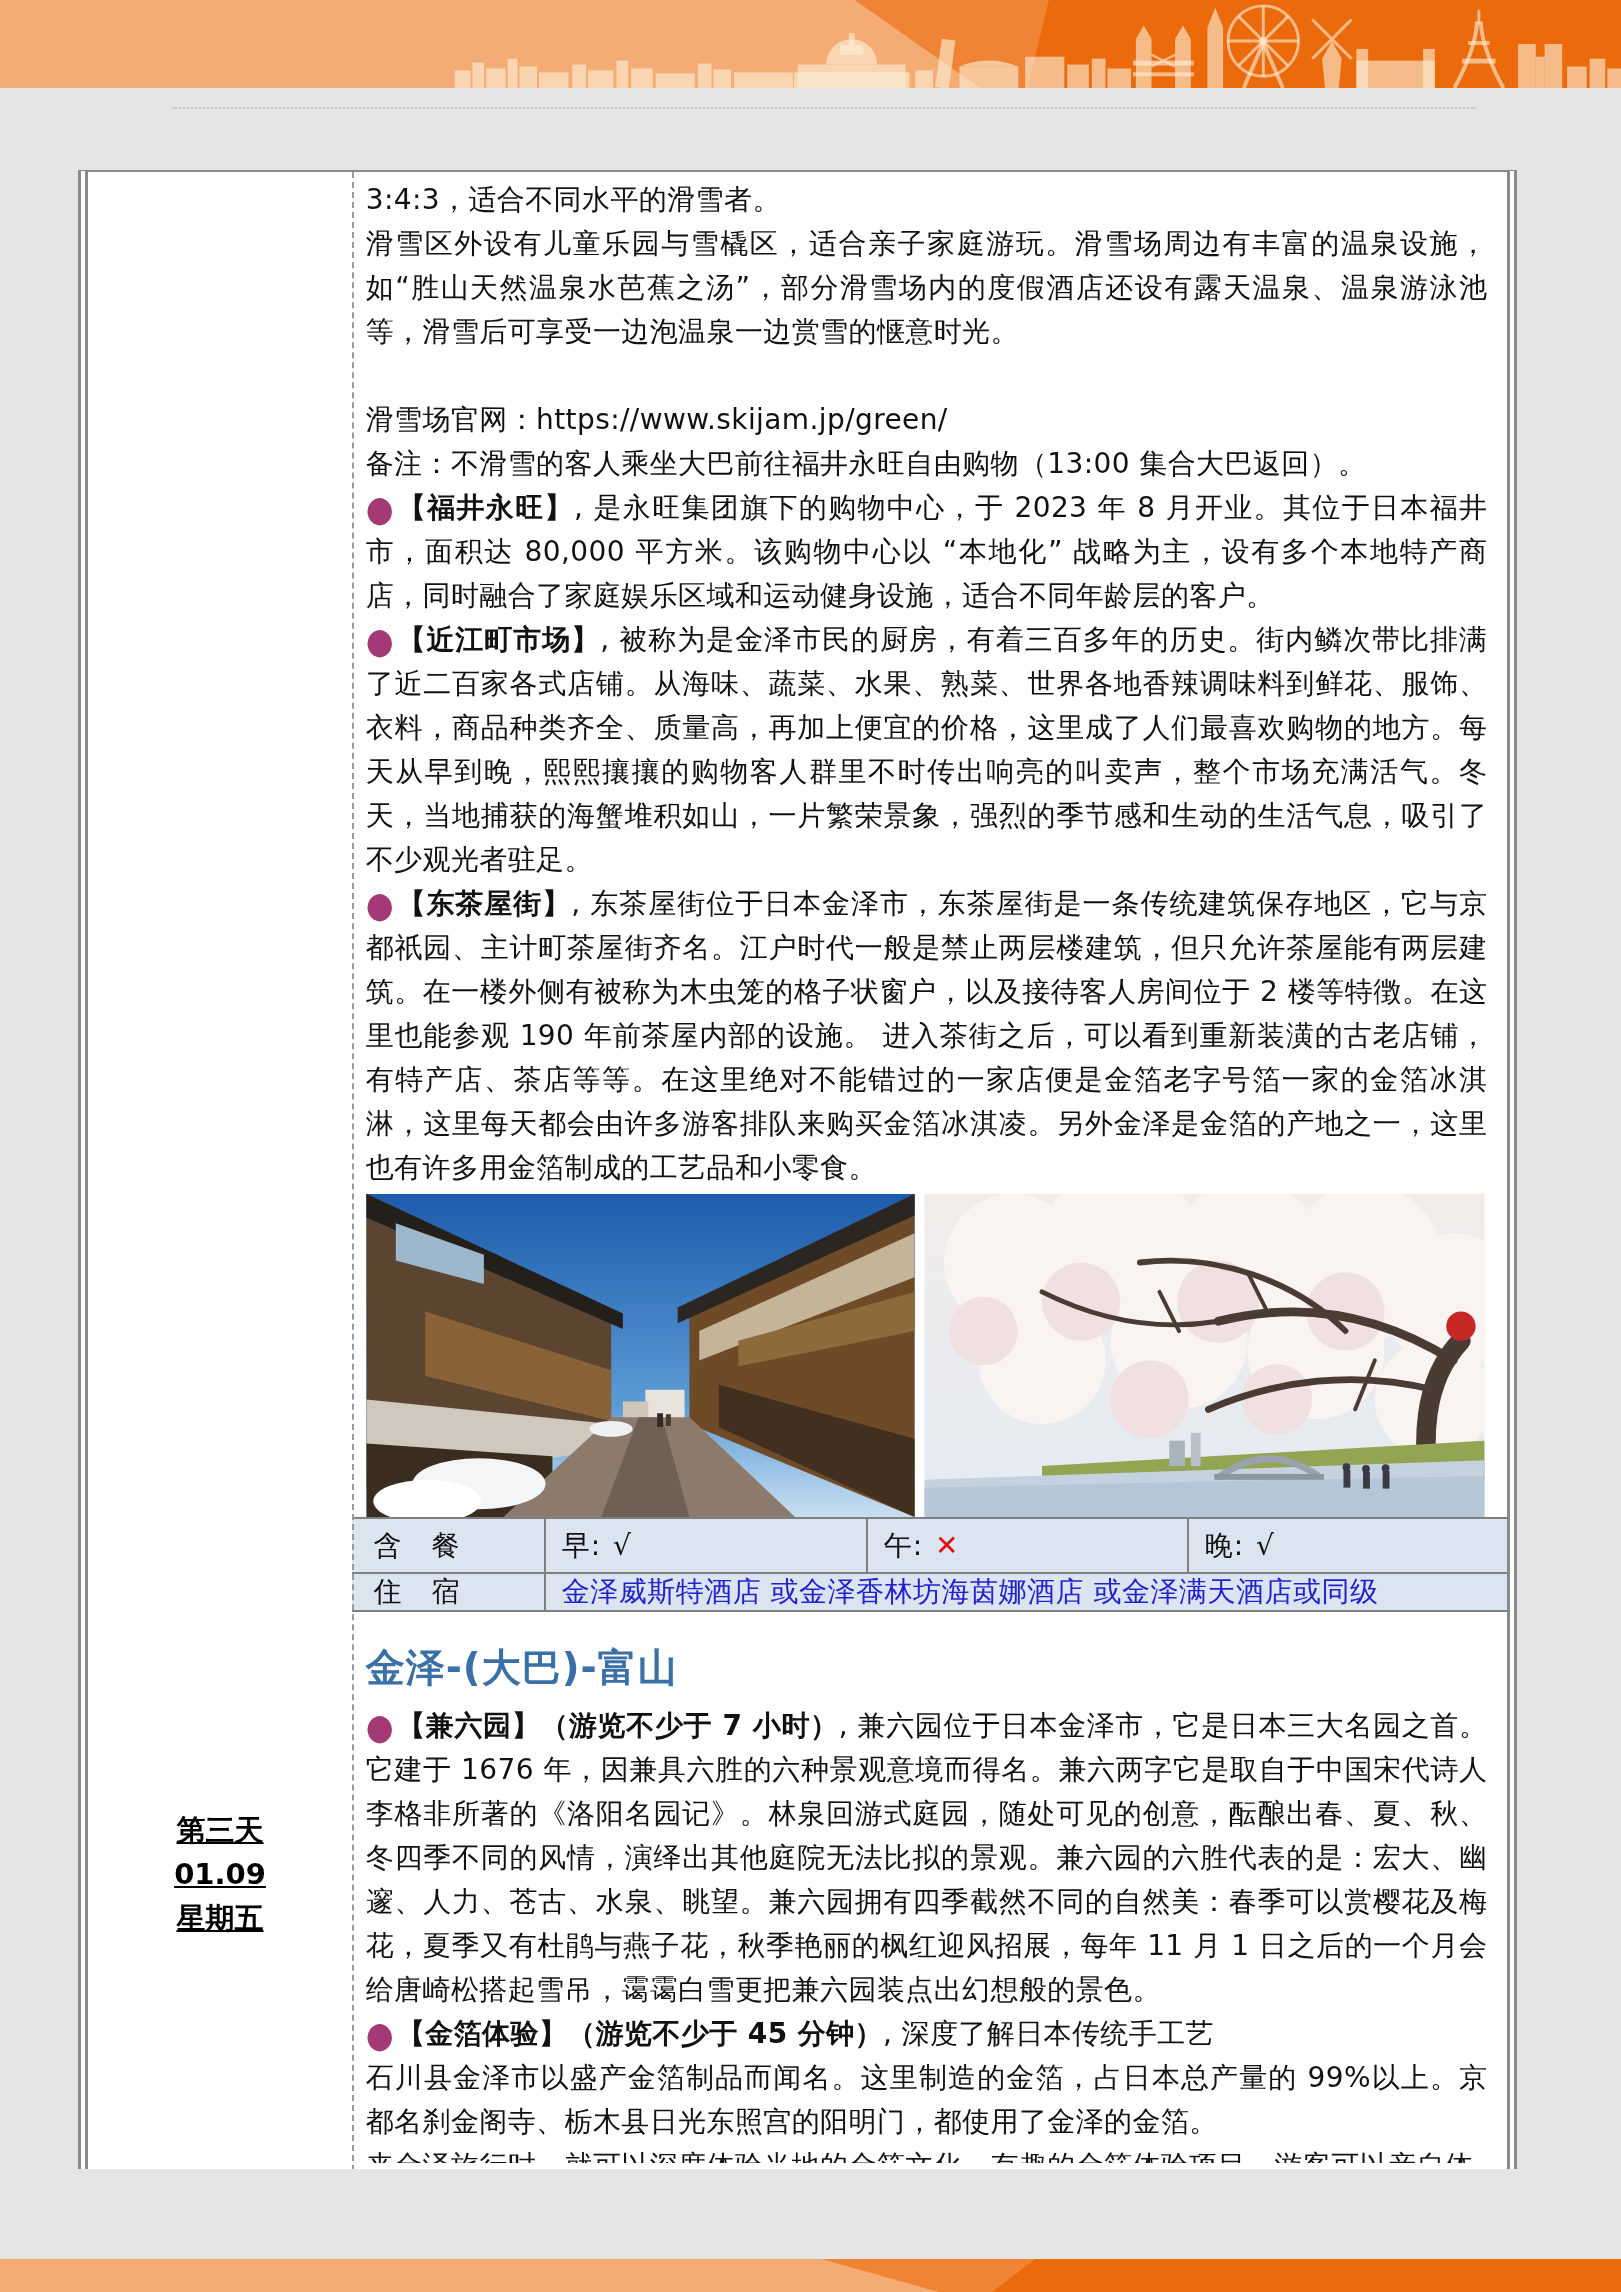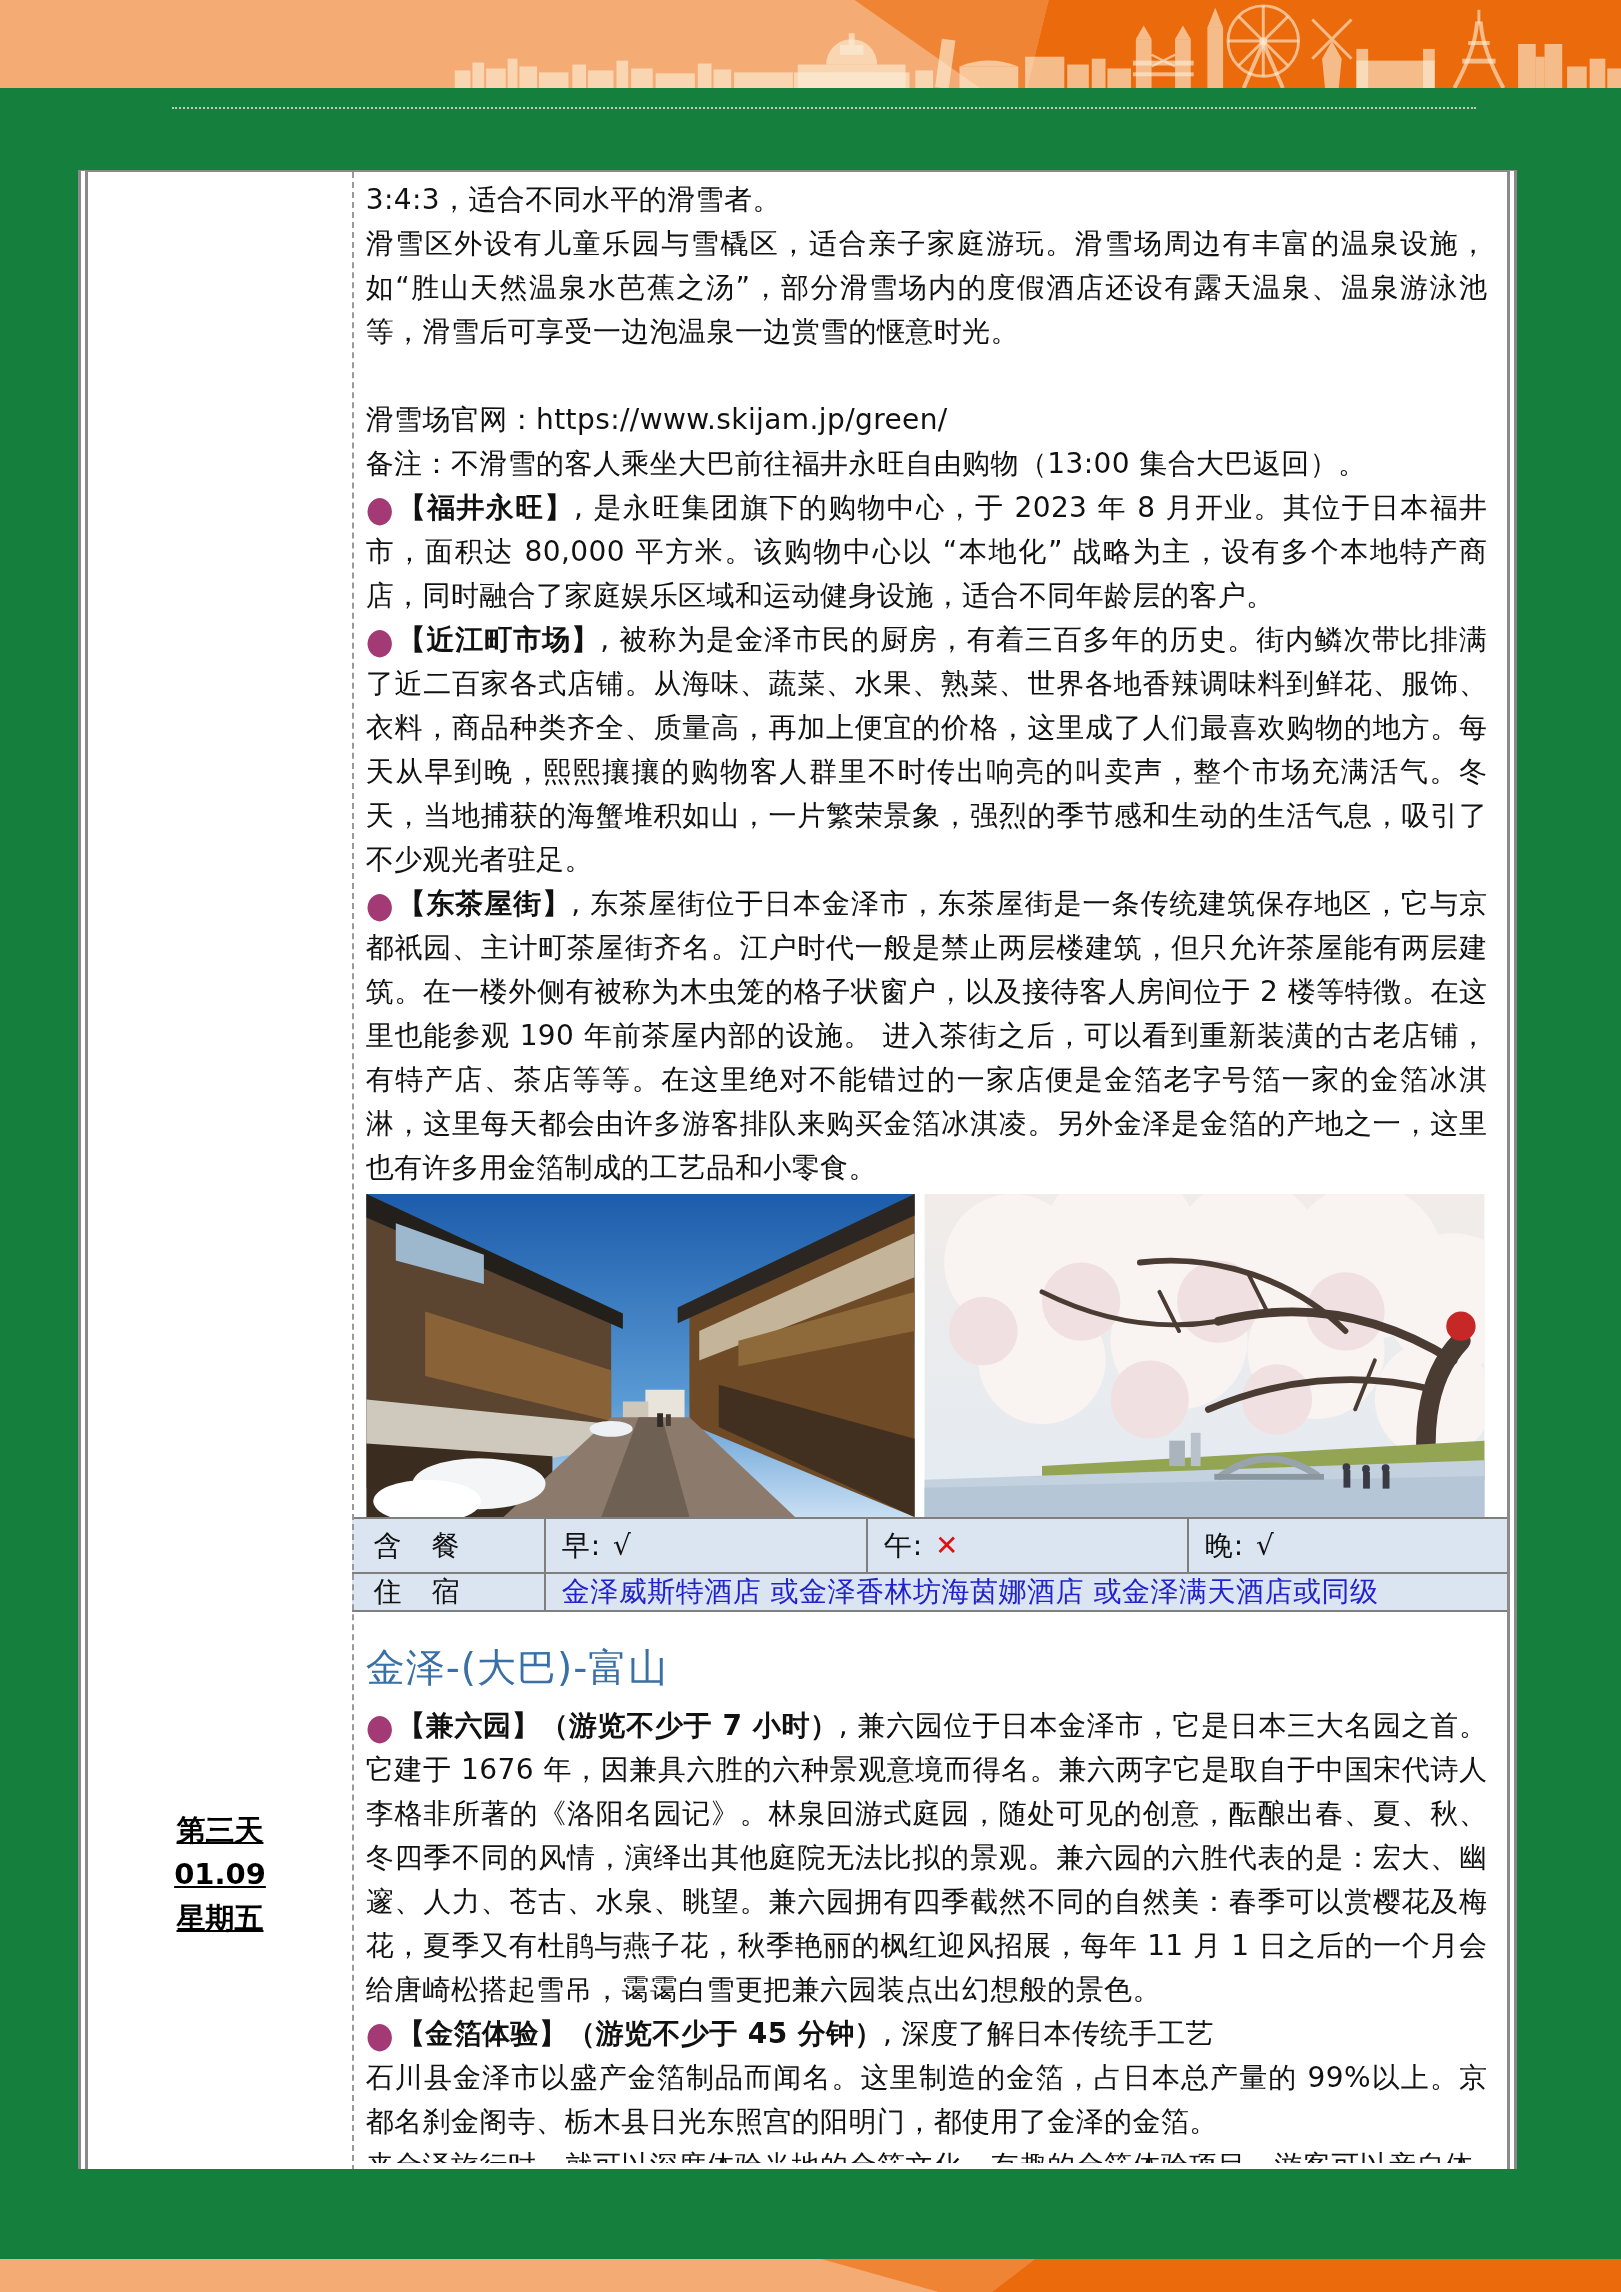--- a/index.html
+++ b/index.html
@@ -1,16 +1,16 @@
 <!DOCTYPE html>
 <html style="--banner-light: #F5AB74; --banner-mid: #EF8434; --banner-dark: #EB6A0C; --bullet: #A33A76; --title-blue: #3A70A5; --hotel-blue: #2222CC; --cross-red: #E01010; --cell-bg: #DBE5F1;"><head>
 <meta charset="utf-8">
 <style>
   html,body{margin:0;padding:0;background:#fff;}
-  .page{position:relative;width:1621px;height:2293px;background:#15803d;overflow:hidden;
+  .page{position:relative;width:1621px;height:2293px;background:#e5e5e5;overflow:hidden;
         font-family:"DejaVu Sans","Liberation Sans",sans-serif;color:#111;}
 
   
   .banner{position:absolute;left:0;top:0;width:1621px;height:88px;}
   .footer{position:absolute;left:0;top:2259px;width:1621px;height:33px;}
   .c-light{fill:var(--banner-light,#F5AB74);}
   .c-mid{fill:var(--banner-mid,#EF8434);}
   .c-dark{fill:var(--banner-dark,#EB6A0C);}
   .sky-fill{fill:rgba(252,239,217,0.62);}
   .sky-stroke{stroke:rgba(252,239,217,0.62);fill:none;}
@@ -52,21 +52,21 @@
   .mcell.mlabel{width:194px;flex:0 0 194px;padding-left:21.6px;}
   .mcell.m-b{width:322px;flex:0 0 322px;}
   .mcell.m-l{width:321px;flex:0 0 321px;}
   .mcell .val{margin-left:11.8px;}
   .cross{color:var(--cross-red,#E01010);}
   .hotelval{color:var(--hotel-blue,#2222CC);letter-spacing:0.5px;text-align:center;}
 
   
   .row-day3{height:551px;overflow:hidden;}
   .day3-label{padding-top:196px;font-weight:bold;font-size:29px;line-height:44px;color:#000;text-decoration:underline;}
-  .route-title{margin:29px 0 9.8px 0;font-size:39px;line-height:53px;font-weight:normal;
+  .route-title{margin:29px 0 9.8px 0;font-size:39px;line-height:53px;font-weight:bold;
                color:var(--title-blue,#3A70A5);letter-spacing:1px;}
 </style>
 </head>
 <body>
 
 <div class="page">
 
   <div class="banner">
     <svg width="1621" height="88" viewBox="0 0 1654 90" preserveAspectRatio="none">
       <rect x="0" y="0" width="1654" height="90" class="c-light"></rect>

